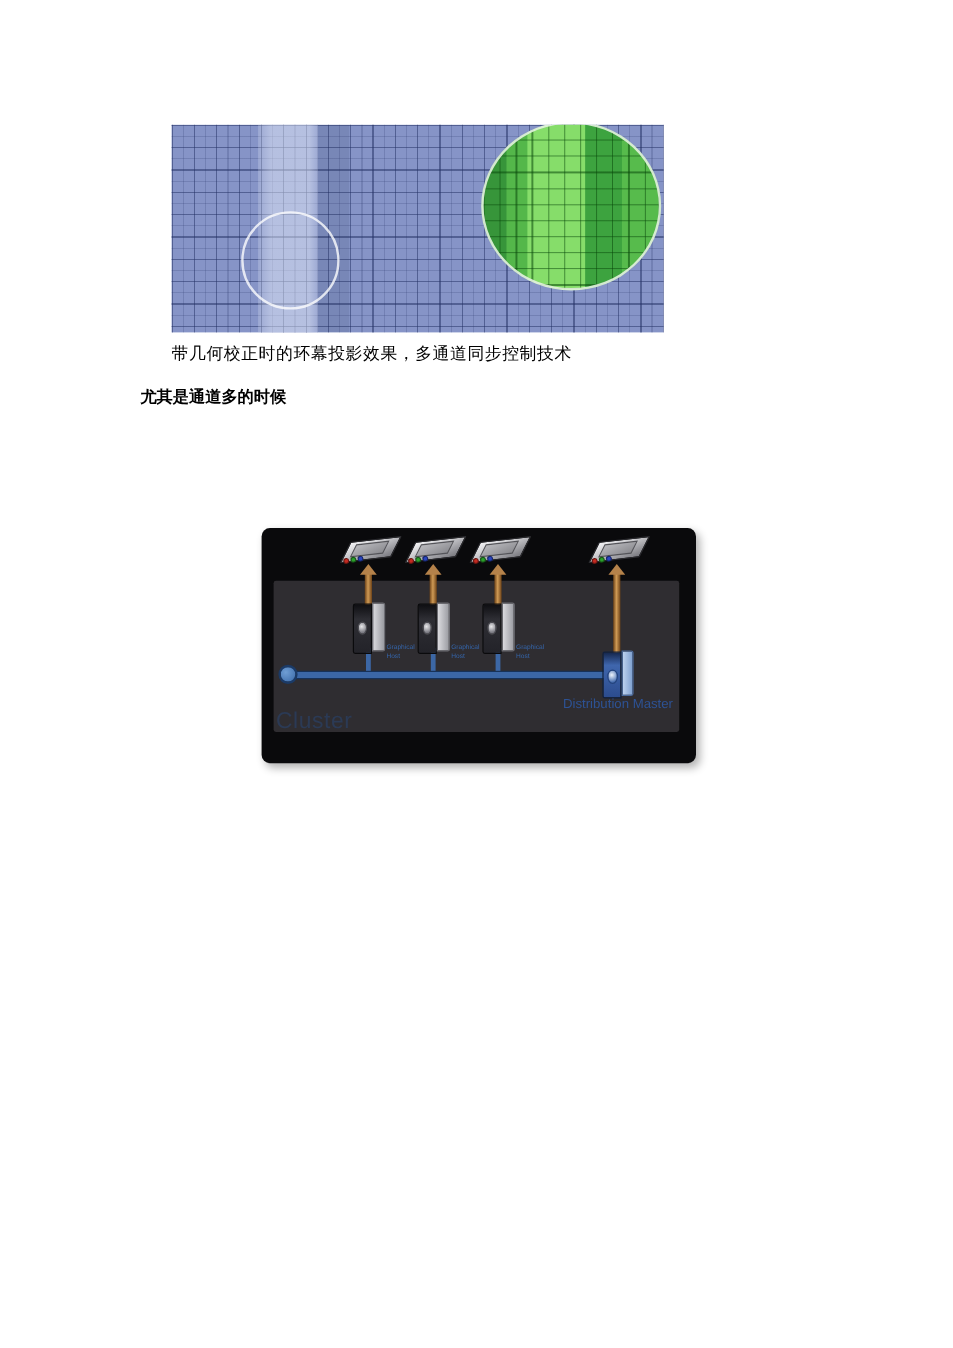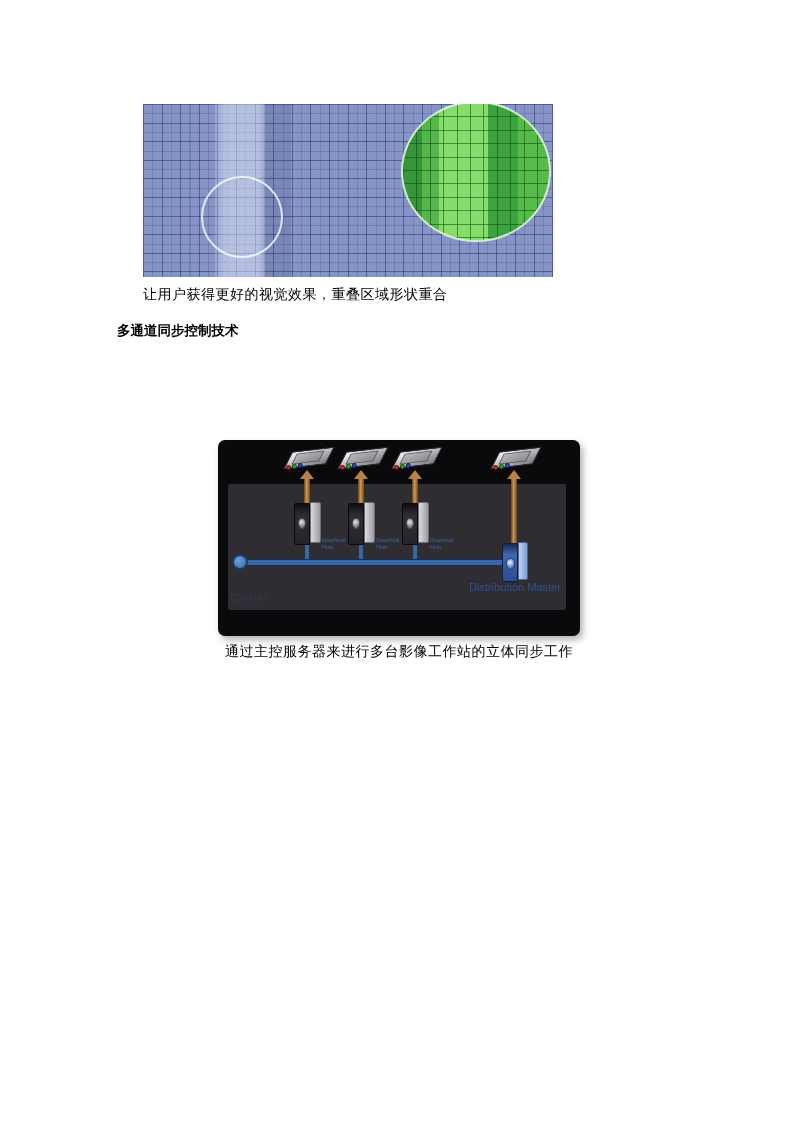--- a/index.html
+++ b/index.html
@@ -108,37 +108,37 @@
   .memblem { position:absolute; left:4px; top:16px; width:9px; height:12px;
     border-radius:50% 50% 50% 50%/45% 45% 58% 58%;
     background:radial-gradient(circle at 40% 35%, #eef4fc, #4a70b0 75%);
     border:1px solid #24447e; }
 
   .hostlabel { position:absolute; top:97px; font-size:5.5px; line-height:6.5px;
     color:#3565aa; font-family:"Liberation Sans","DejaVu Sans",sans-serif; white-space:pre-line; }
   .hostlabel.h1 { left:104px; } .hostlabel.h2 { left:158px; } .hostlabel.h3 { left:212px; }
   .mlabel { position:absolute; left:227px; top:141px; width:140px; text-align:center;
     font-size:11px; color:#2d5294; font-family:"Liberation Sans","DejaVu Sans",sans-serif; }
-  .clabel { position:absolute; left:12px; top:151px; font-size:11px; color:#2b3a55;
+  .clabel { position:absolute; left:12px; top:151px; font-size:19px; color:#2b3a55;
     font-family:"Liberation Sans","DejaVu Sans",sans-serif; letter-spacing:.5px; }
 </style>
 </head>
 <body>
 
 <div class="page">
 
   <div class="photo">
     <div class="band-bright"></div>
     <div class="band-dark"></div>
     <div class="cal-circle"></div>
     <div class="mag-circle"></div>
   </div>
-  <div class="caption-top">让用户获得更好的视觉效果，重叠区域形状重合</div>
-
-  <div class="heading">多通道同步控制技术</div>
+  <div class="caption-top">带几何校正时的环幕投影效果，多通道同步控制技术</div>
+
+  <div class="heading">尤其是通道多的时候</div>
 
   <div class="diagram">
     <div class="dpanel"></div>
 
     <div class="disp d1">
       <div class="dskew"></div>
       <div class="dscreen"></div>
       <div class="ddots">
         <span class="dot r"></span>
         <span class="dot g"></span>
@@ -209,15 +209,14 @@
     <div class="hostlabel h1">Graphical
 Host</div>
     <div class="hostlabel h2">Graphical
 Host</div>
     <div class="hostlabel h3">Graphical
 Host</div>
     <div class="mlabel">Distribution Master</div>
     <div class="clabel">Cluster</div>
   </div>
 
-  <div class="caption-bottom">通过主控服务器来进行多台影像工作站的立体同步工作</div>
 
 </div>
 
 </body></html>

